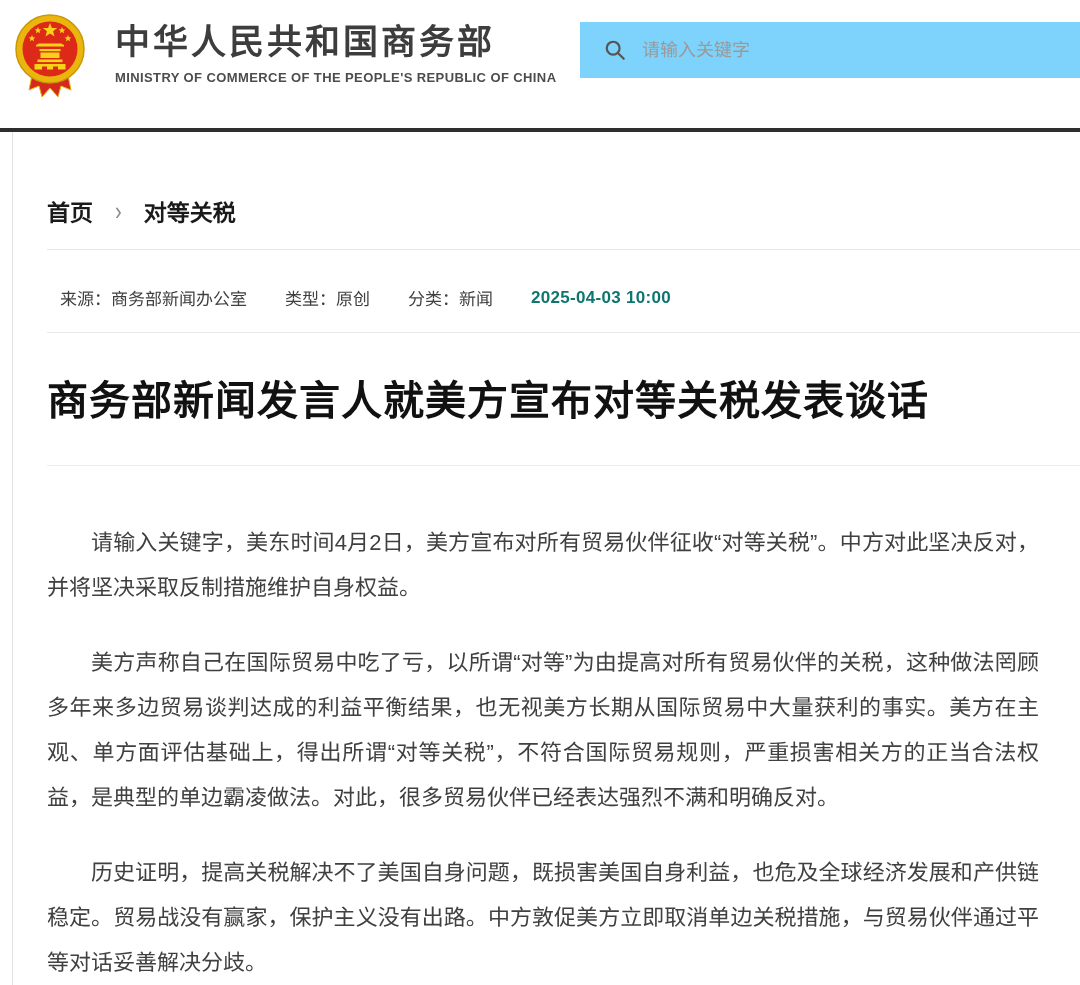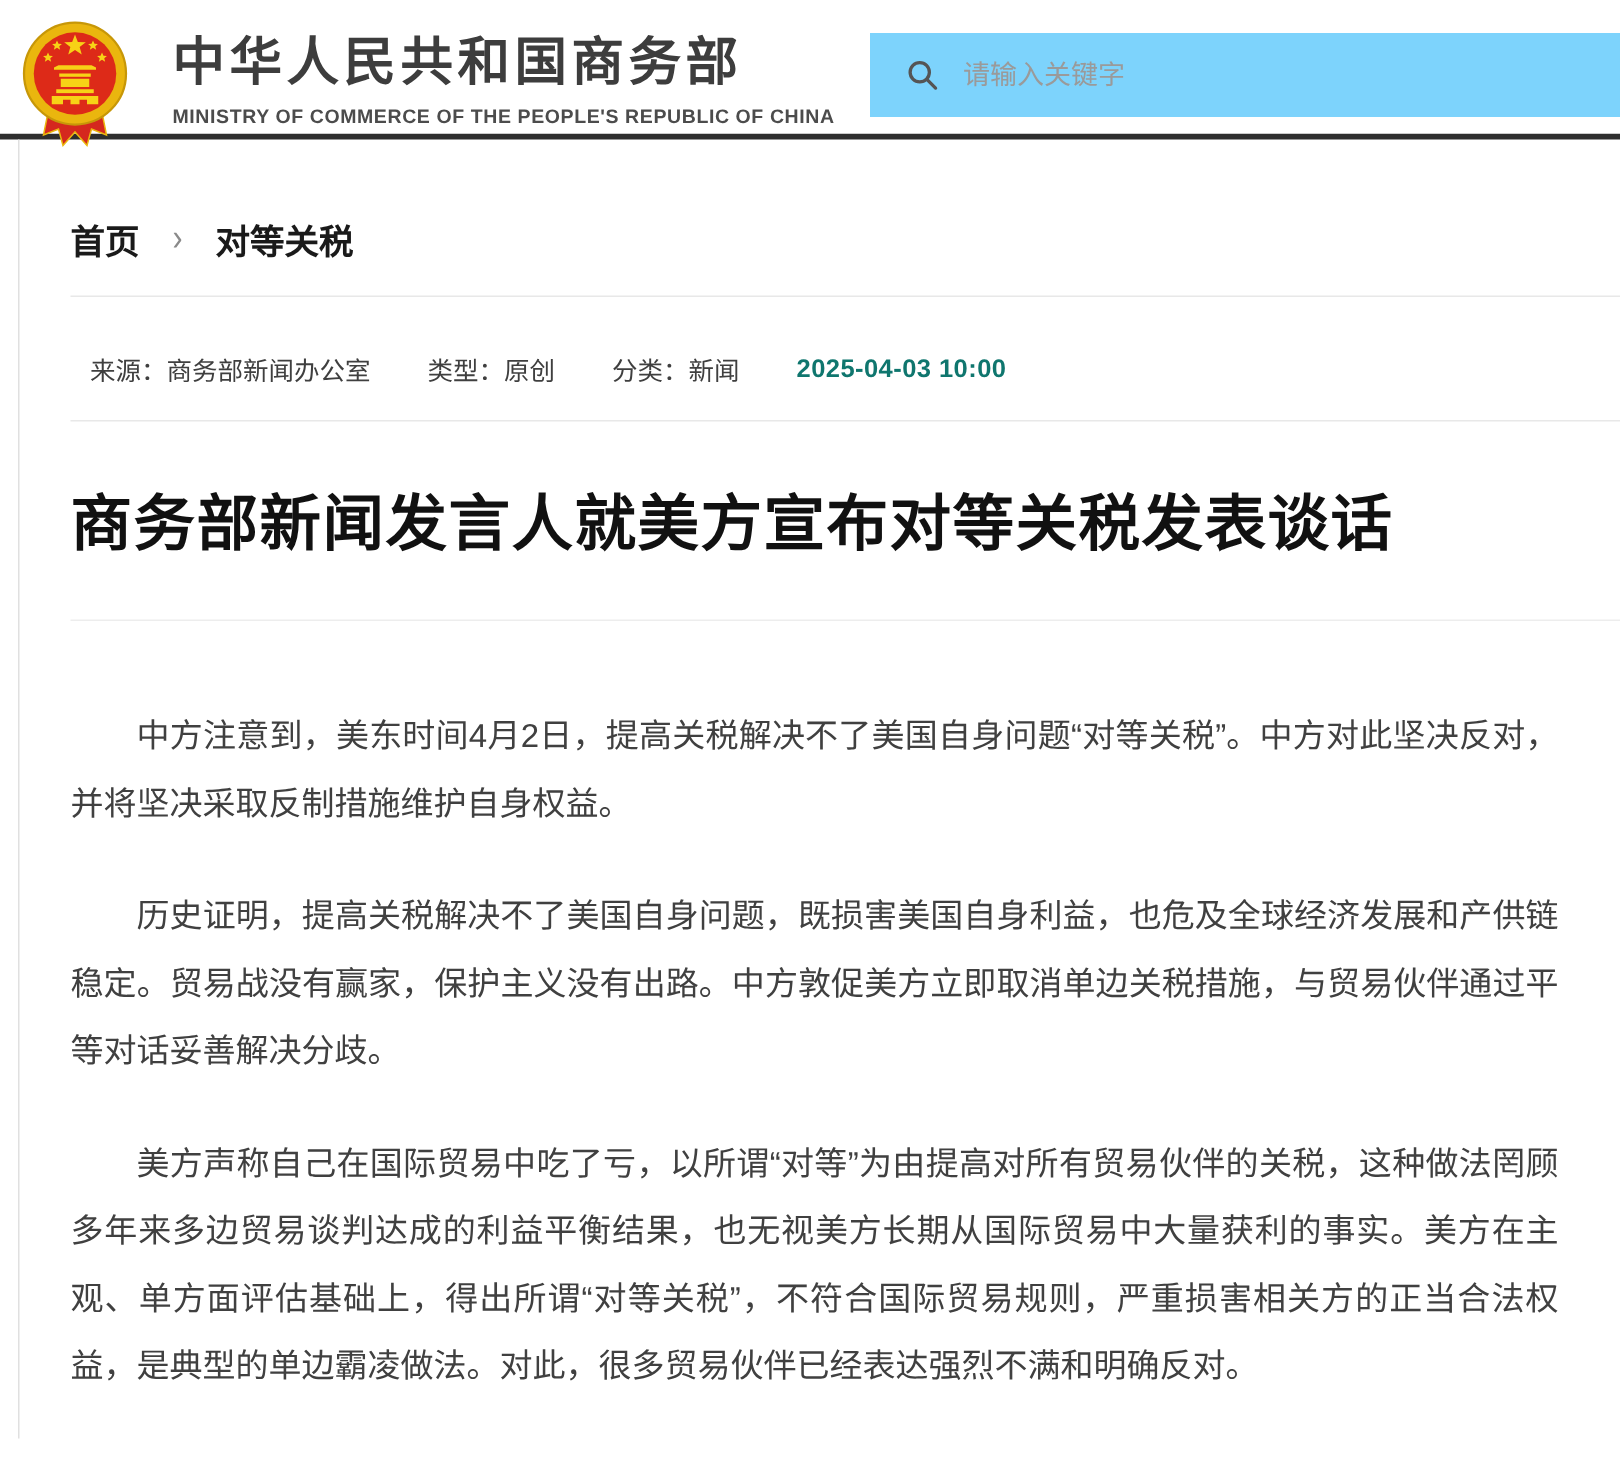--- a/index.html
+++ b/index.html
@@ -6,21 +6,21 @@
   html, body { width: 1080px; background: #fff; }
   body {
     font-family: "Liberation Sans", "DejaVu Sans", sans-serif;
     color: #404040;
     height: 985px;
     overflow: hidden;
     position: relative;
   }
 
   
-  .site-header { position: relative; height: 89px; background: #fff; }
+  .site-header { position: relative; height: 128px; background: #fff; }
   .emblem { position: absolute; left: 13px; top: 13px; width: 74px; height: 88px; cursor: pointer; }
   .brand { position: absolute; left: 115px; top: 21px; }
   .brand-title {
     font-size: 35px; font-weight: 700; color: #3d3d3d;
     letter-spacing: 3px; white-space: nowrap; line-height: 1.2;
   }
   .brand-subtitle {
     margin-top: 7px; font-size: 13px; font-weight: 700; color: #4c4c4c;
     letter-spacing: 0.4px; white-space: nowrap;
   }
@@ -40,21 +40,21 @@
 
   
   .main {
     margin-left: 12px;
     border-left: 1px solid #e0e0e0;
     min-height: 866px;
     padding-left: 34px;   
   }
 
   .breadcrumb {
-    padding-top: 49px;
+    padding-top: 62px;
     display: flex; align-items: center;
     font-size: 23px; font-weight: 700; color: #1a1a1a;
   }
   .breadcrumb .crumb { cursor: pointer; }
   .breadcrumb .sep {
     margin: 0 22px; color: #8a8a8a; font-weight: 400; font-size: 20px;
     transform: scaleY(1.25); display: inline-block;
   }
   .rule { border-bottom: 1px solid #e8e8e8; }
   .rule-breadcrumb { margin-top: 21px; }
@@ -144,18 +144,18 @@
     <span class="meta-item meta-datetime">2025-04-03 10:00</span>
   </div>
 
   <div class="rule rule-meta"></div>
 
   <h1 class="article-title">商务部新闻发言人就美方宣布对等关税发表谈话</h1>
 
   <div class="rule rule-title"></div>
 
   <article class="article-body">
-    <p>中方注意到，美东时间4月2日，提高关税解决不了美国自身问题“对等关税”。中方对此坚决反对，并将坚决采取反制措施维护自身权益。</p>
+    <p>请输入关键字，美东时间4月2日，美方宣布对所有贸易伙伴征收“对等关税”。中方对此坚决反对，并将坚决采取反制措施维护自身权益。</p>
+    <p>美方声称自己在国际贸易中吃了亏，以所谓“对等”为由提高对所有贸易伙伴的关税，这种做法罔顾多年来多边贸易谈判达成的利益平衡结果，也无视美方长期从国际贸易中大量获利的事实。美方在主观、单方面评估基础上，得出所谓“对等关税”，不符合国际贸易规则，严重损害相关方的正当合法权益，是典型的单边霸凌做法。对此，很多贸易伙伴已经表达强烈不满和明确反对。</p>
     <p>历史证明，提高关税解决不了美国自身问题，既损害美国自身利益，也危及全球经济发展和产供链稳定。贸易战没有赢家，保护主义没有出路。中方敦促美方立即取消单边关税措施，与贸易伙伴通过平等对话妥善解决分歧。</p>
-    <p>美方声称自己在国际贸易中吃了亏，以所谓“对等”为由提高对所有贸易伙伴的关税，这种做法罔顾多年来多边贸易谈判达成的利益平衡结果，也无视美方长期从国际贸易中大量获利的事实。美方在主观、单方面评估基础上，得出所谓“对等关税”，不符合国际贸易规则，严重损害相关方的正当合法权益，是典型的单边霸凌做法。对此，很多贸易伙伴已经表达强烈不满和明确反对。</p>
   </article>
 
 </main>
 
 </body></html>

